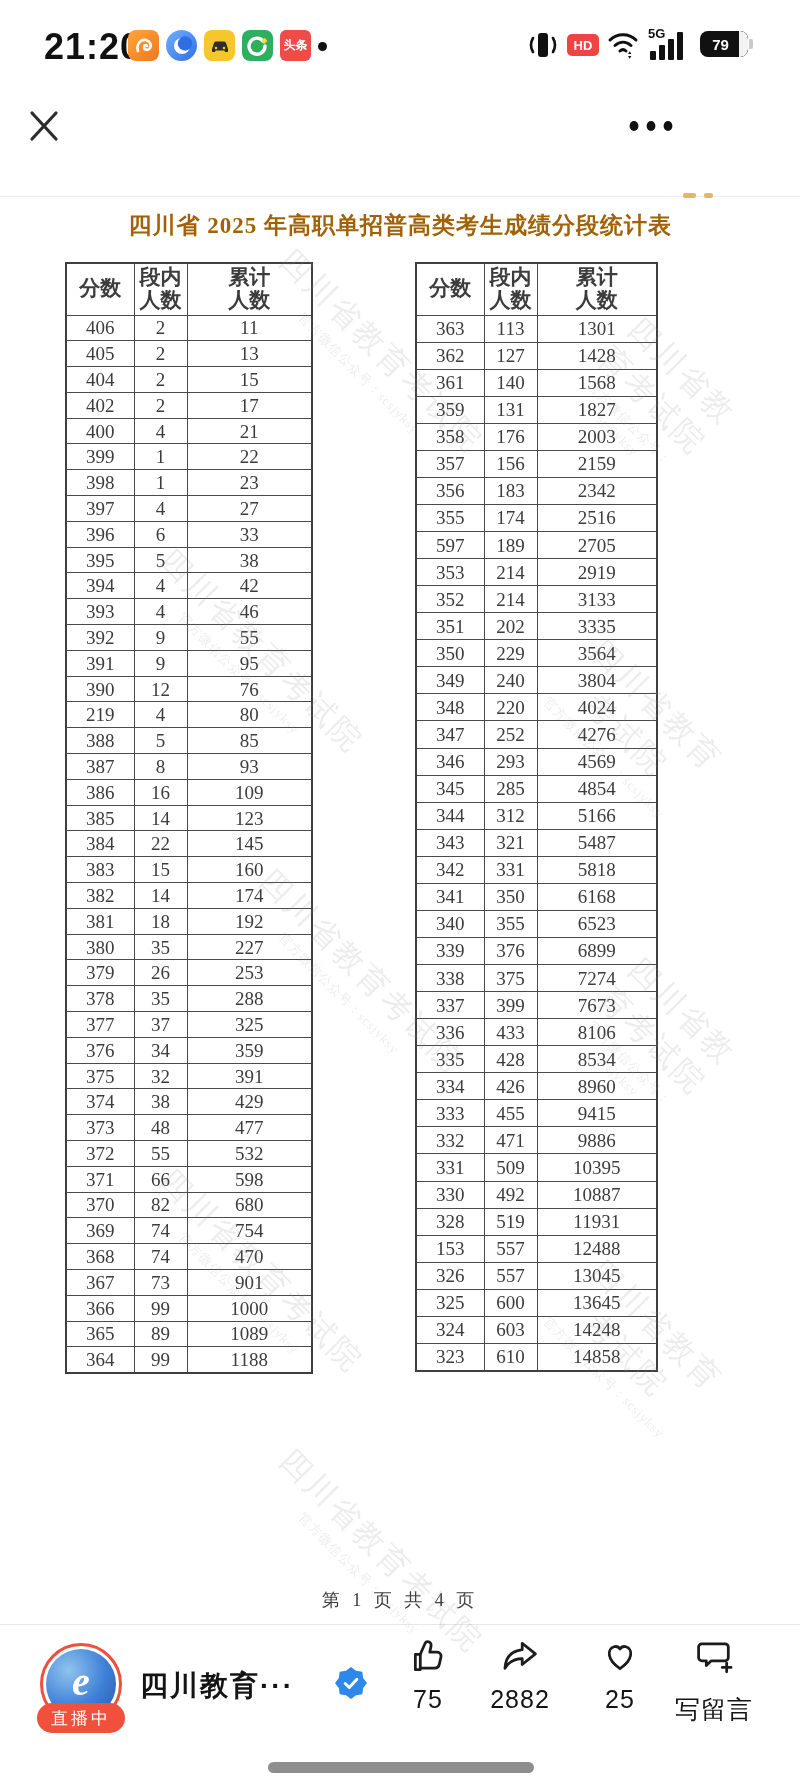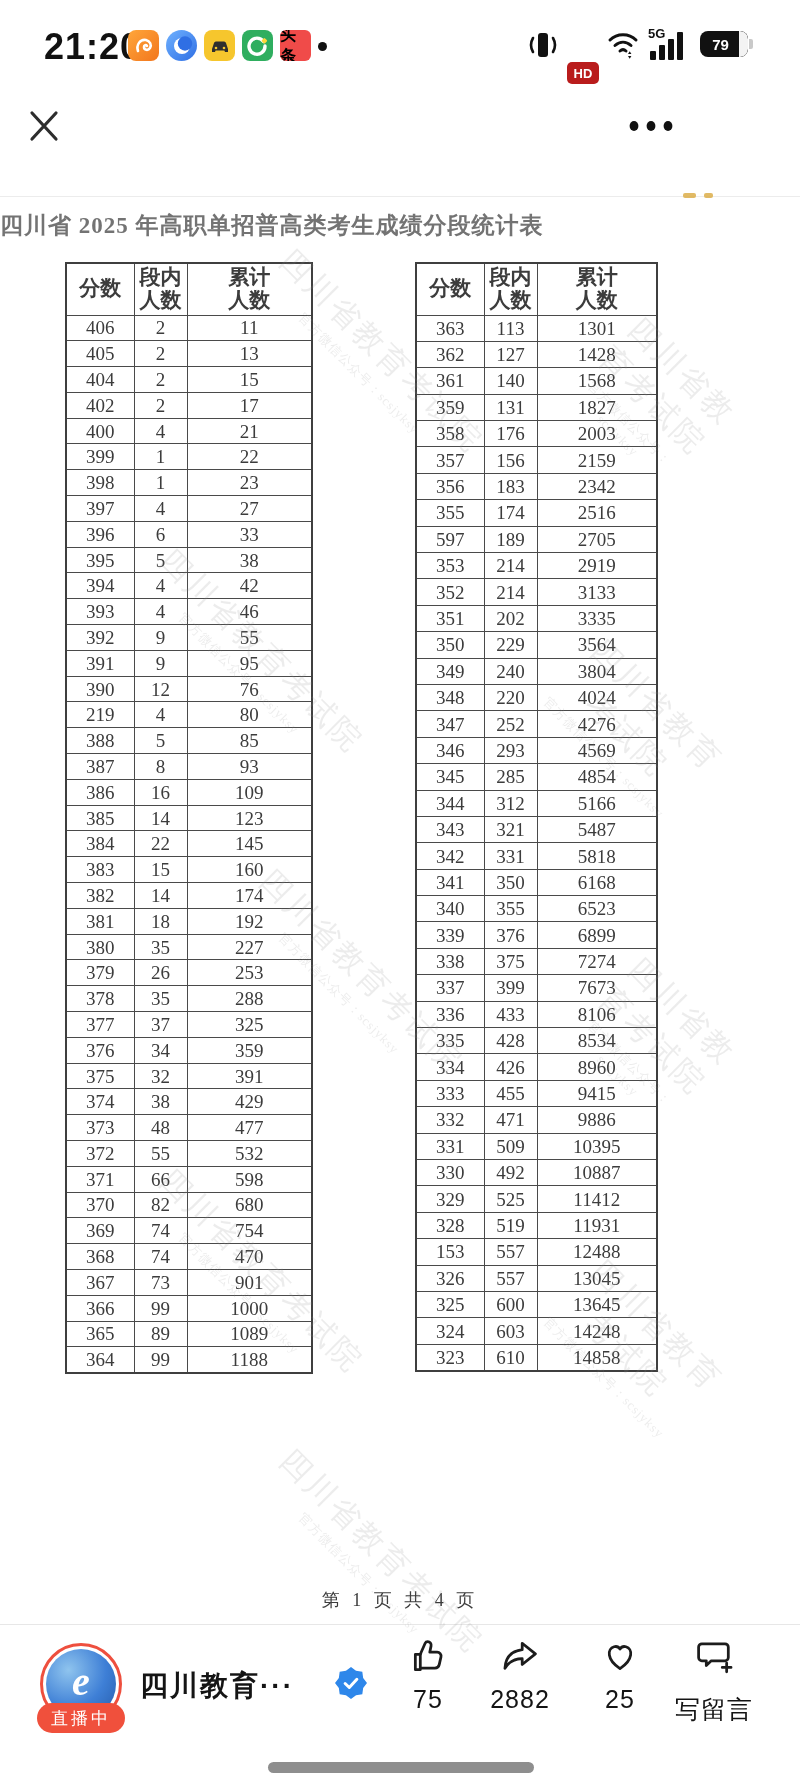--- a/index.html
+++ b/index.html
@@ -6,36 +6,36 @@
   html,body { width:800px; height:1787px; background:#ffffff; font-family:"Liberation Sans", sans-serif; overflow:hidden; }
   .abs { position:absolute; }
   #screen { position:relative; width:800px; height:1787px; background:#ffffff; }
 
   
   #status-bar { left:0; top:0; width:800px; height:90px; }
   #time { left:44px; top:26px; font-size:36px; font-weight:600; color:#111; letter-spacing:1px;text-align:right; }
   .app-ico { top:30px; width:31px; height:31px; border-radius:8px; display:flex; align-items:center; justify-content:center; overflow:hidden; }
   #notif-dot { left:318px; top:42px; width:9px; height:9px; border-radius:50%; background:#111; }
   #vibrate-icon { left:526px; top:30px; }
-  #hd-badge { left:567px; top:34px; width:32px; height:22px; background:#b91c1c; border-radius:5px; color:#fff; font-size:13px; font-weight:700; display:flex; align-items:center; justify-content:center;margin-top:28px; }
+  #hd-badge { left:567px; top:34px; width:32px; height:22px; background:#ef4444; border-radius:5px; color:#fff; font-size:13px; font-weight:700; display:flex; align-items:center; justify-content:center; }
   #wifi-icon { left:606px; top:30px; }
   #signal-group { left:648px; top:26px; width:44px; height:36px; }
   #net-label { left:0px; top:0px; font-size:13px; font-weight:700; color:#111; }
   .sig-bar { position:absolute; bottom:2px; width:6px; background:#111; border-radius:1px; }
   #battery { left:700px; top:31px; width:48px; height:26px; background:#111; border-radius:8px; position:absolute; display:flex; align-items:center; justify-content:center; overflow:hidden; }
   #battery-level-gap { position:absolute; right:0; top:0; width:9px; height:26px; background:#f3f3f3; border-radius:0 8px 8px 0; }
   #battery-text { position:relative; color:#fff; font-size:15px; font-weight:700; z-index:2; margin-right:7px; }
   #battery-cap { left:749px; top:39px; width:4px; height:10px; background:#c9c9c9; border-radius:0 2px 2px 0; }
 
   
   #nav-divider { left:0; top:196px; width:800px; height:1px; background:#ececec; }
   .wm-dash { top:193px; height:5px; background:#dcae4a; border-radius:2px; opacity:.85; }
 
   
-  #article-title { left:0; top:210px; width:672px; text-align:left; font-family:"Liberation Serif", serif; font-size:23px; font-weight:700; color:#737373; letter-spacing:1px; }
+  #article-title { left:0; top:210px; width:672px; text-align:right; font-family:"Liberation Serif", serif; font-size:23px; font-weight:700; color:#a16207; letter-spacing:1px; }
 
   table.score-table { position:absolute; border-collapse:collapse; table-layout:fixed; background:transparent; font-family:"Liberation Serif", serif; color:#3c3c3c; border:2.5px solid #3f3f3f; }
   table.score-table th, table.score-table td { border:1.6px solid #4a4a4a; text-align:center; vertical-align:middle; padding:0; }
   table.score-table th { height:52px; font-size:21px; font-weight:700; white-space:pre-line; line-height:1.12; }
   table.score-table td { font-size:19px; height:25.8px; line-height:1; }
   #left-table  { left:65px;  top:262px; width:246px; height:1110px; }
   #right-table { left:415px; top:262px; width:241px; height:1110px; }
 
   .watermark { position:absolute; transform:rotate(45deg); transform-origin:left top; color:#8f8f8f; opacity:.16; pointer-events:none; text-align:center; font-family:"Liberation Serif", serif; z-index:5; }
   .watermark .wm-big { font-size:31px; letter-spacing:3px; display:block; }
@@ -88,21 +88,21 @@
           <circle cx="16" cy="14" r="1.3" fill="#f6c62d"></circle>
         </svg>
     </div>
     <div class="app-ico abs" style="left:242px; background:#2fae5f;">
       <svg width="24" height="24" viewBox="0 0 24 24">
           <path d="M17.5 7.5 A8 8 0 1 0 19 12" fill="none" stroke="#fff" stroke-width="3.4" stroke-linecap="round"></path>
           <rect x="16.2" y="4.6" width="4.4" height="4.4" rx="1" transform="rotate(45 18.4 6.8)" fill="#ffd83a"></rect>
         </svg>
     </div>
     <div class="app-ico abs" style="left:280px; background:#f04b49; border-radius:6px;">
-      <span style="color:#000000; font-size:16px; font-weight:700;">头条</span>
+      <span style="color:#ffffff; font-size:12px; font-weight:700;">头条</span>
     </div>
     <div id="notif-dot" class="abs"></div>
 
     <svg id="vibrate-icon" class="abs" width="34" height="30" viewBox="0 0 34 30">
       <rect x="12" y="3" width="10" height="24" rx="3" fill="#111"></rect>
       <path d="M7 8 q-4 7 0 14" fill="none" stroke="#111" stroke-width="2.6" stroke-linecap="round"></path>
       <path d="M27 8 q4 7 0 14" fill="none" stroke="#111" stroke-width="2.6" stroke-linecap="round"></path>
     </svg>
     <div id="hd-badge" class="abs">HD</div>
     <svg id="wifi-icon" class="abs" width="34" height="32" viewBox="0 0 34 32">
@@ -538,25 +538,20 @@
           <td>331</td>
           <td>509</td>
           <td>10395</td>
         </tr>
         <tr>
           <td>330</td>
           <td>492</td>
           <td>10887</td>
         </tr>
         <tr>
-          <td>329</td>
-          <td>525</td>
-          <td>11412</td>
-        </tr>
-        <tr>
           <td>328</td>
           <td>519</td>
           <td>11931</td>
         </tr>
         <tr>
           <td>153</td>
           <td>557</td>
           <td>12488</td>
         </tr>
         <tr>

